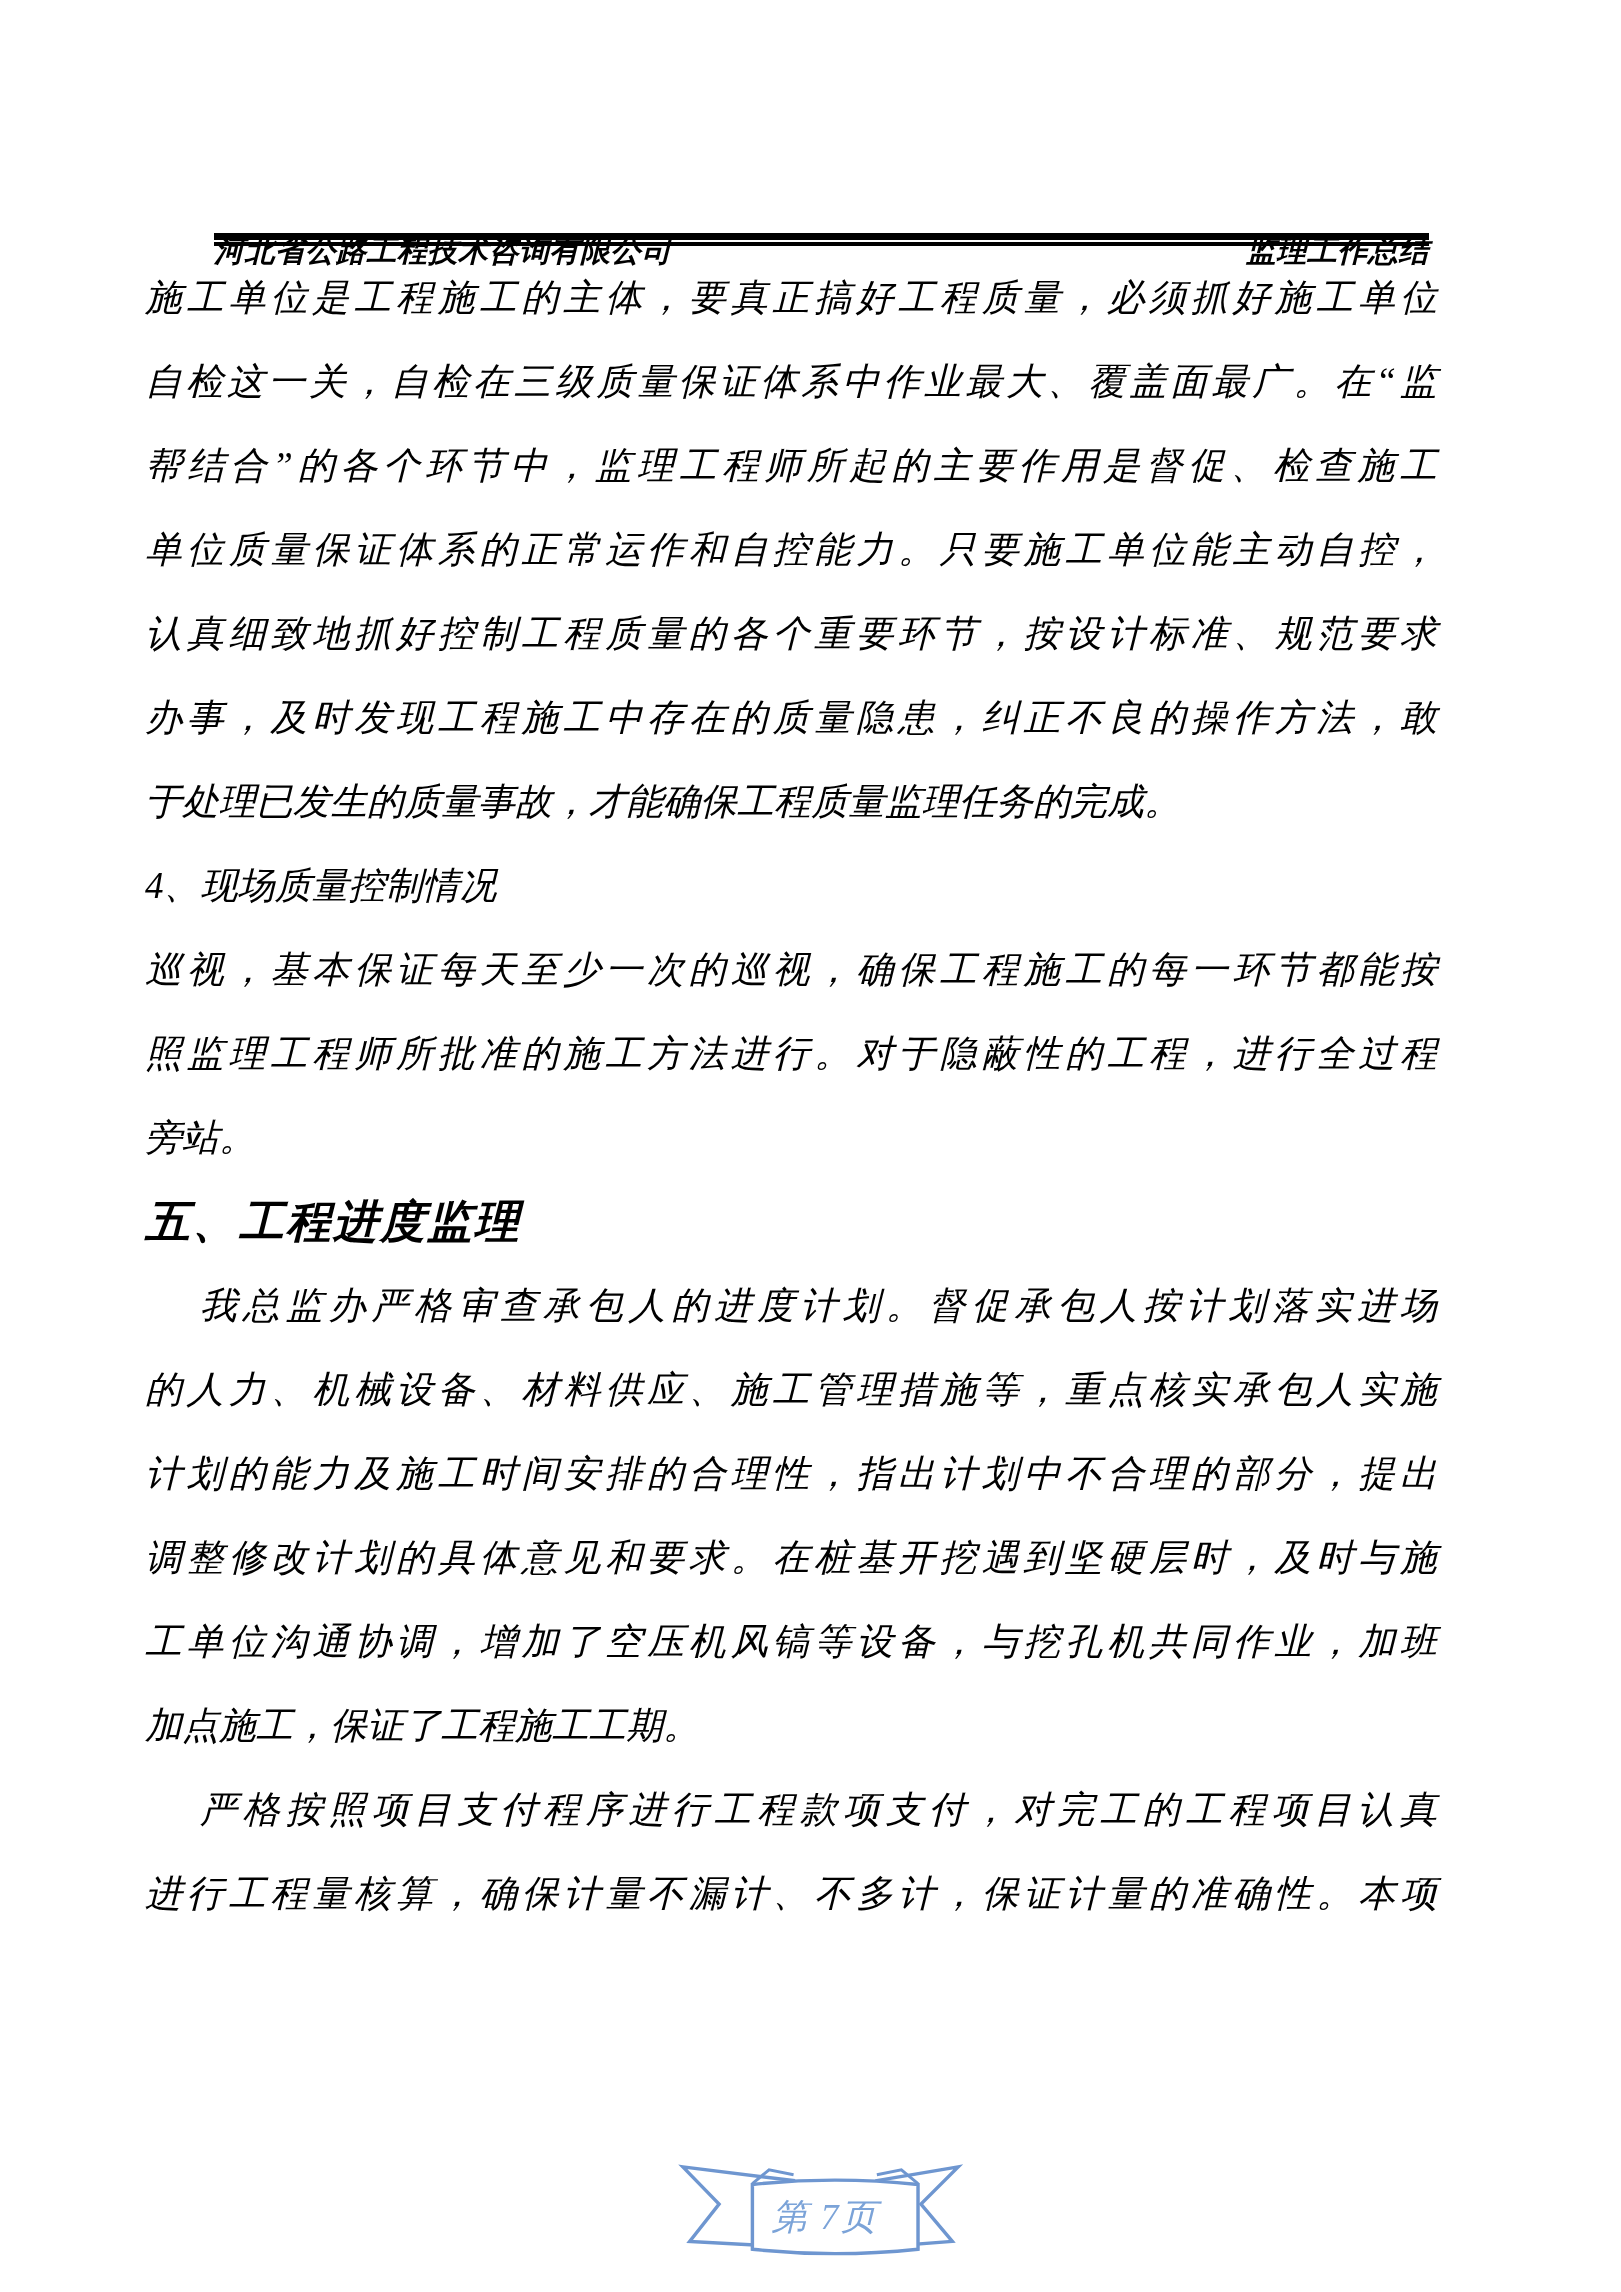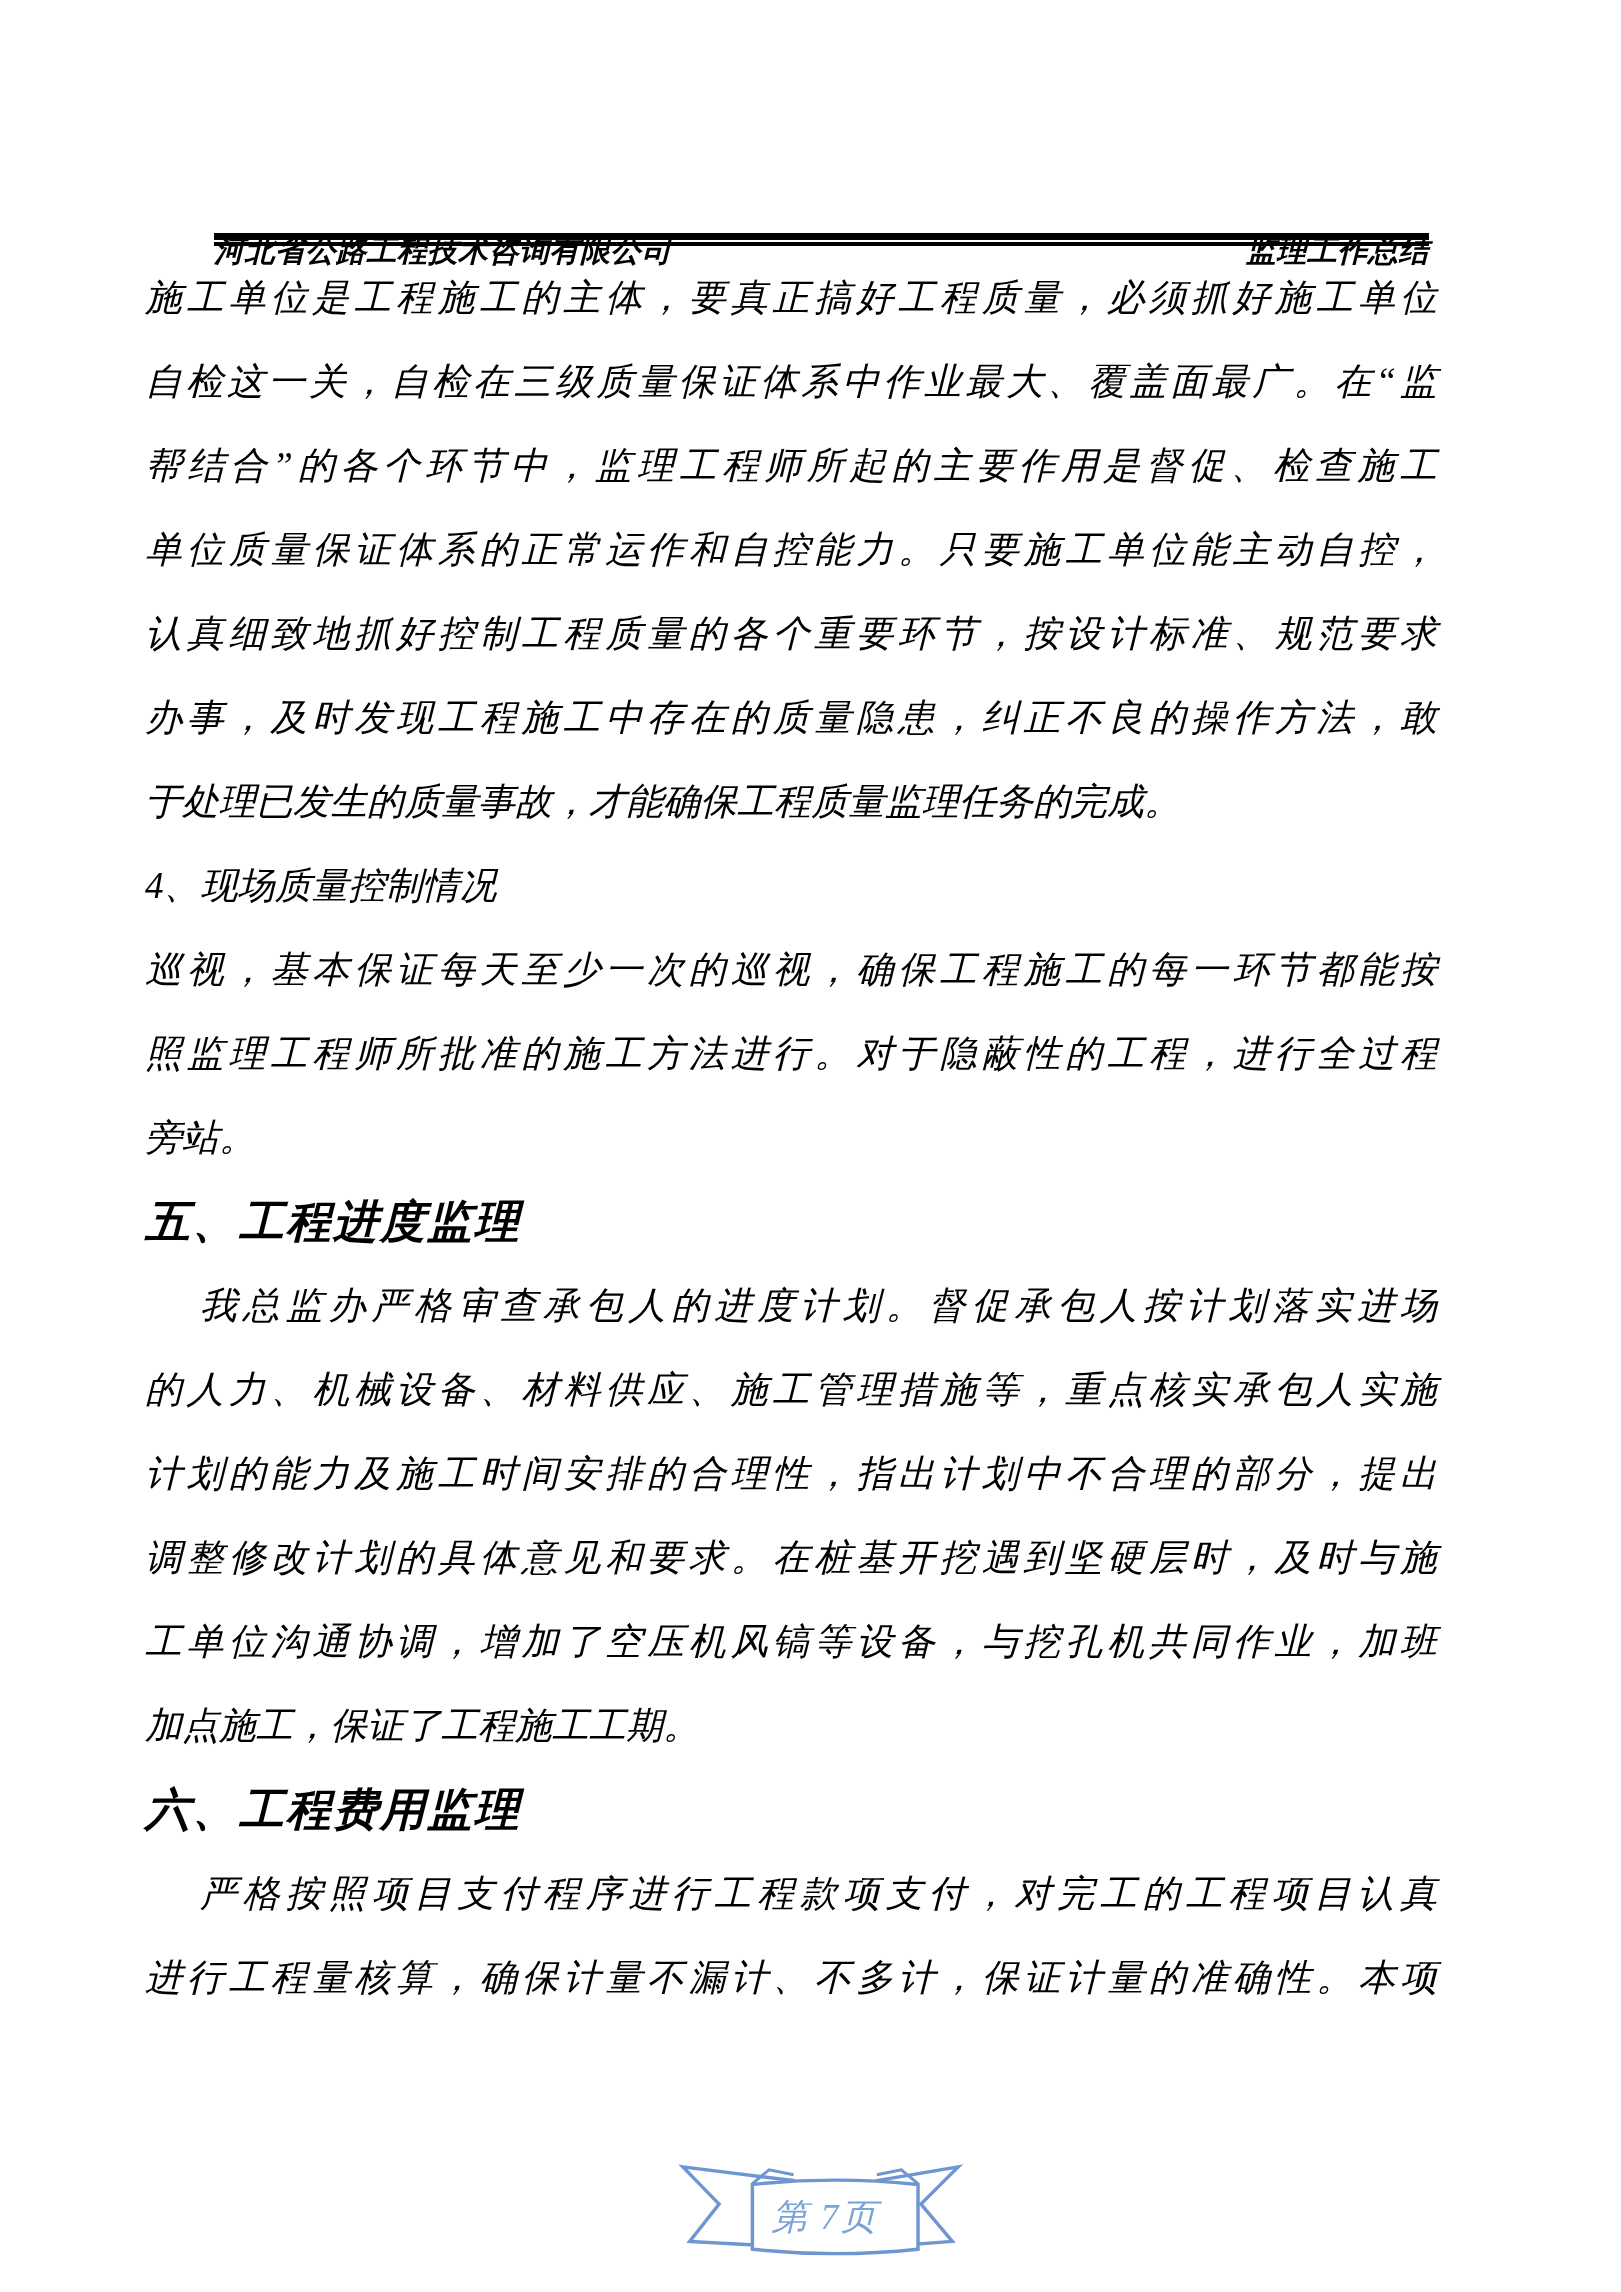--- a/index.html
+++ b/index.html
@@ -91,21 +91,20 @@
       <div class="line just">巡视，基本保证每天至少一次的巡视，确保工程施工的每一环节都能按</div>
       <div class="line just">照监理工程师所批准的施工方法进行。对于隐蔽性的工程，进行全过程</div>
       <div class="line">旁站。</div>
       <div class="line bold">五、工程进度监理</div>
       <div class="line just indent">我总监办严格审查承包人的进度计划。督促承包人按计划落实进场</div>
       <div class="line just">的人力、机械设备、材料供应、施工管理措施等，重点核实承包人实施</div>
       <div class="line just">计划的能力及施工时间安排的合理性，指出计划中不合理的部分，提出</div>
       <div class="line just">调整修改计划的具体意见和要求。在桩基开挖遇到坚硬层时，及时与施</div>
       <div class="line just">工单位沟通协调，增加了空压机风镐等设备，与挖孔机共同作业，加班</div>
       <div class="line">加点施工，保证了工程施工工期。</div>
-      <div class="line bold">六、工程费用监理</div>
       <div class="line just indent">严格按照项目支付程序进行工程款项支付，对完工的工程项目认真</div>
       <div class="line just">进行工程量核算，确保计量不漏计、不多计，保证计量的准确性。本项</div>
     </div>
 </div>
 
 <div class="page-footer">
   <svg width="294" height="98" viewBox="0 0 300 100">
 
     <polygon points="9,6 122,20 122,88 16,82 46,44" fill="#ffffff" stroke="#6e96d0" stroke-width="3.5" stroke-linejoin="miter"></polygon>
 

